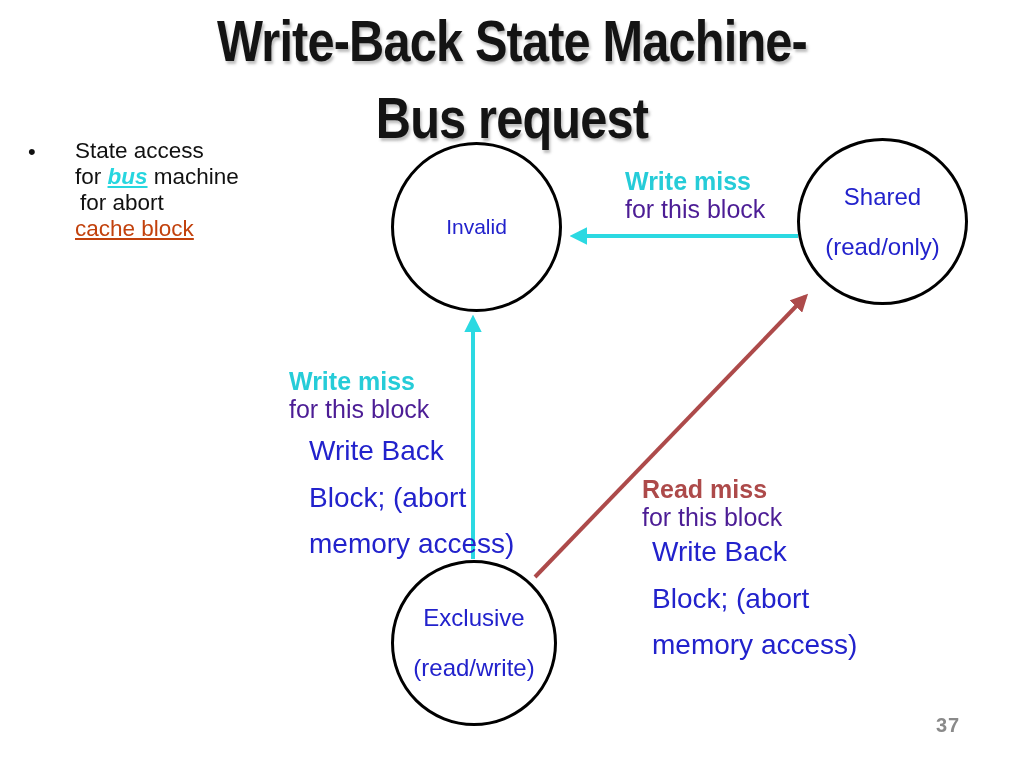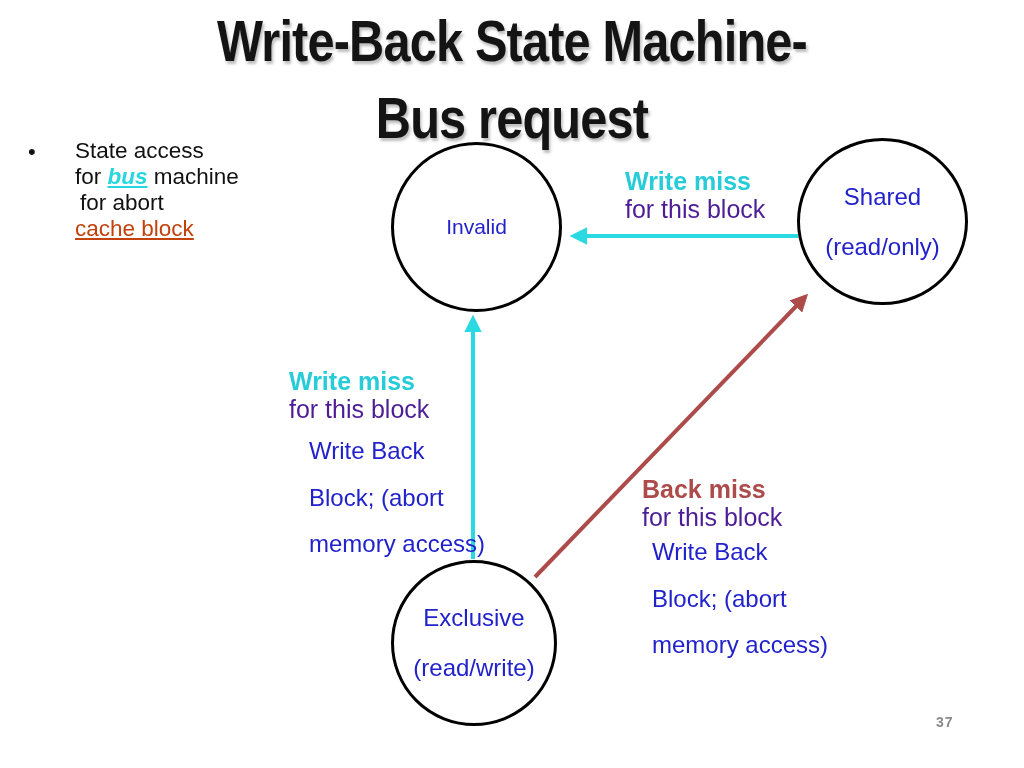--- a/index.html
+++ b/index.html
@@ -79,32 +79,32 @@
   .event-cyan { color: #26ccd8; }
   .event-red  { color: #ad4a4a; }
 
   .t-label-top  { left: 625px; top: 167px; }
   .t-label-left { left: 289px; top: 367px; }
   .t-label-read { left: 642px; top: 475px; }
 
   .action {
     position: absolute;
     color: #2222cc;
-    font-size: 24px;
+    font-size: 28px;
     line-height: 46.5px;
   }
   .action-left  { left: 309px; top: 428px; }
   .action-right { left: 652px; top: 529px; }
 
   
   .page-number {
     position: absolute;
     left: 936px; top: 714px;
     width: 60px;
-    font-size: 14px;
+    font-size: 20px;
     font-weight: bold;
     color: #8a8a8a;
     letter-spacing: 1px;
   }
 </style>
 </head>
 <body>
 
 <div class="slide">
 
@@ -161,21 +161,21 @@
     <div class="detail">for this block</div>
   </div>
 
   <div class="action action-left">
     <div>Write Back</div>
     <div>Block; (abort</div>
     <div>memory access)</div>
   </div>
 
   <div class="t-label t-label-read">
-    <div class="event event-red">Back miss</div>
+    <div class="event event-red">Read miss</div>
     <div class="detail">for this block</div>
   </div>
 
   <div class="action action-right">
     <div>Write Back</div>
     <div>Block; (abort</div>
     <div>memory access)</div>
   </div>
 
   <div class="page-number">37</div>

